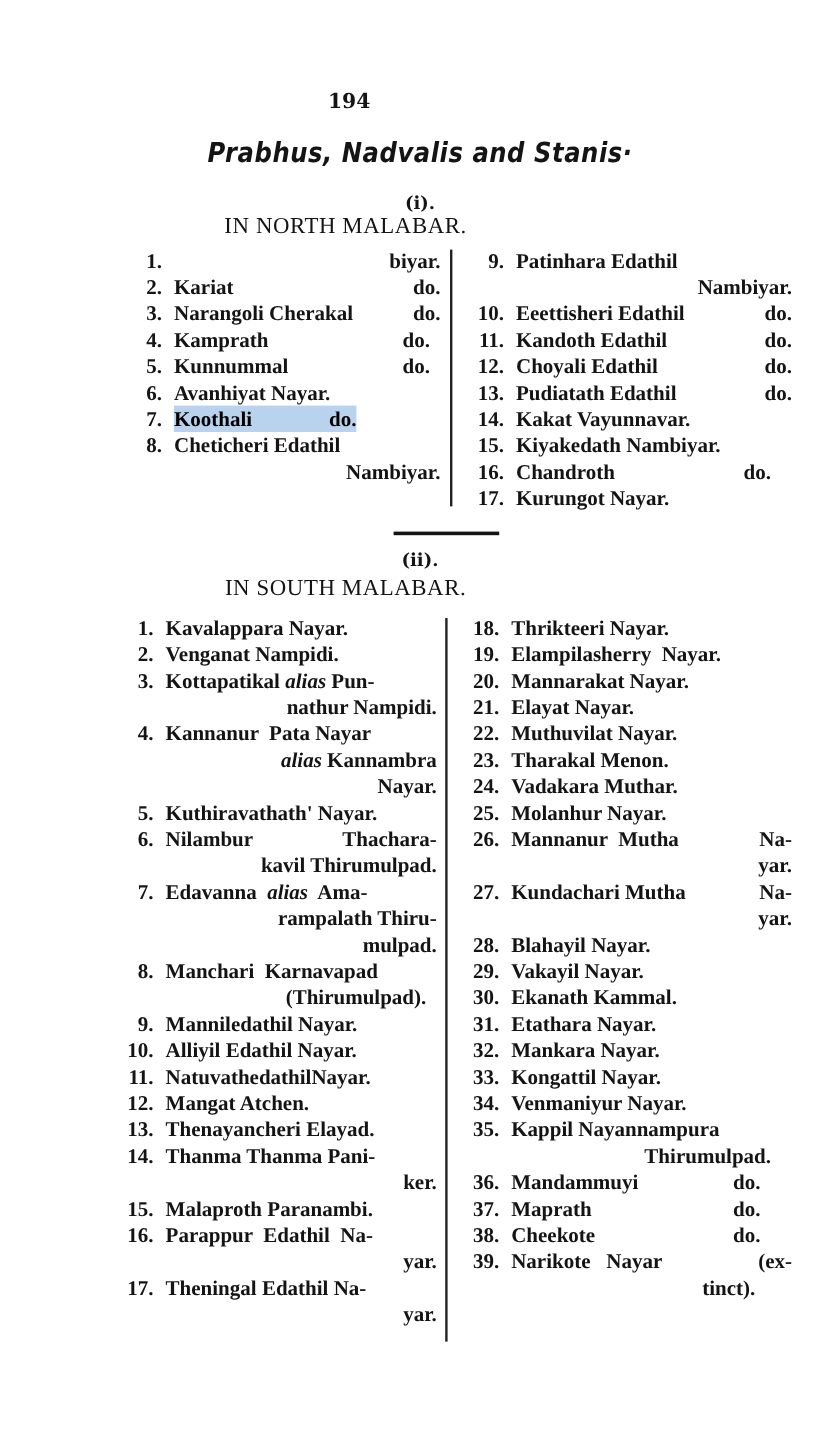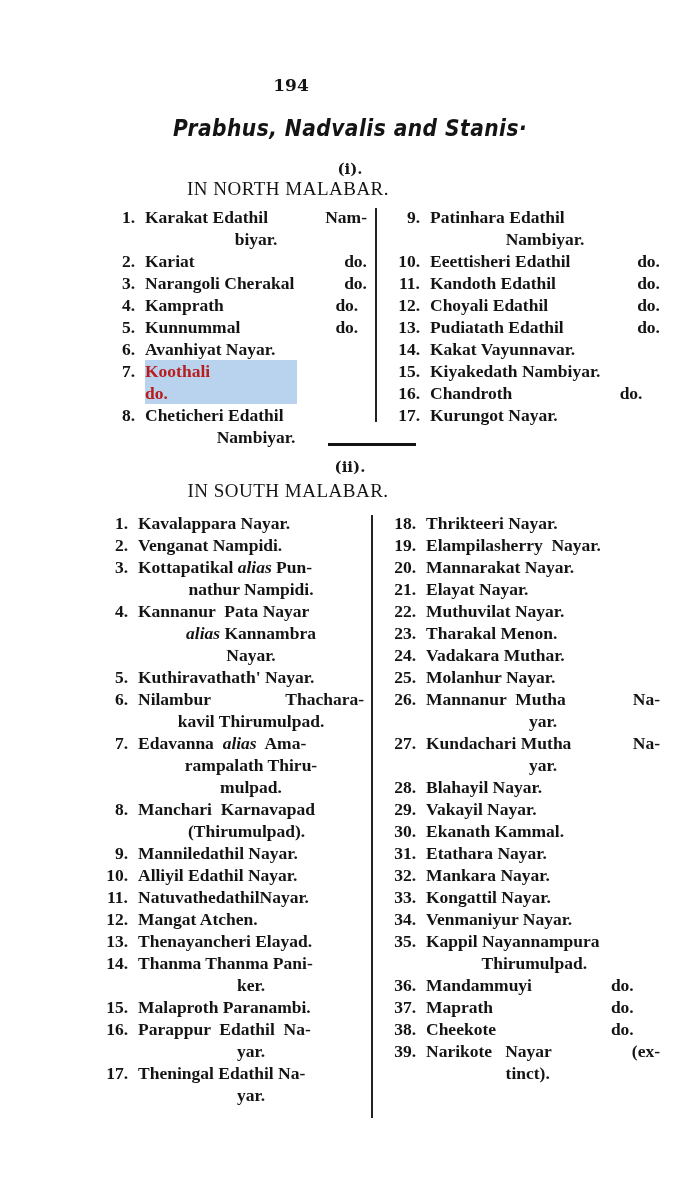--- a/index.html
+++ b/index.html
@@ -31,39 +31,38 @@
   }
   .col {
     position: absolute;
     font-family: "Liberation Serif", serif;
     font-weight: bold; font-size: 17.5px; line-height: 22px;
   }
   .entry { display: flex; }
   .num { width: 40px; text-align: right; flex: none; padding-right: 10px; }
   .txt { flex: 1; }
   .line { display: flex; justify-content: space-between; white-space: pre; }
-  .line.right { justify-content: center; }
+  .line.right { justify-content: flex-end; }
   .divider { position: absolute; width: 2px; background: #222; }
-  .hl { background: #b9d2ee; color: #b91c1c; flex-direction: column; }
+  .hl { background: #b9d2ee; color: #000000; }
   i.alias { font-style: italic; }
 </style>
 </head>
 <body>
 
 <div class="page-num">194</div>
 <div class="title">Prabhus, Nadvalis and Stanis·</div>
 
 <div class="sec-num" style="top:160px;">(i).</div>
 <div class="sec-head" style="top:178px;">IN NORTH MALABAR.</div>
 
 <div class="col" id="north-left" style="left:95px; top:206px; width:272px;">
     <div class="entry">
       <div class="num">1.</div>
       <div class="txt">
-        <div class="line"><span>Karakat Edathil</span><span>Nam-</span></div>
         <div class="line right"><span></span><span>biyar.</span></div>
       </div>
     </div>
     <div class="entry">
       <div class="num">2.</div>
       <div class="txt">
         <div class="line"><span>Kariat</span><span>do.</span></div>
       </div>
     </div>
     <div class="entry">

